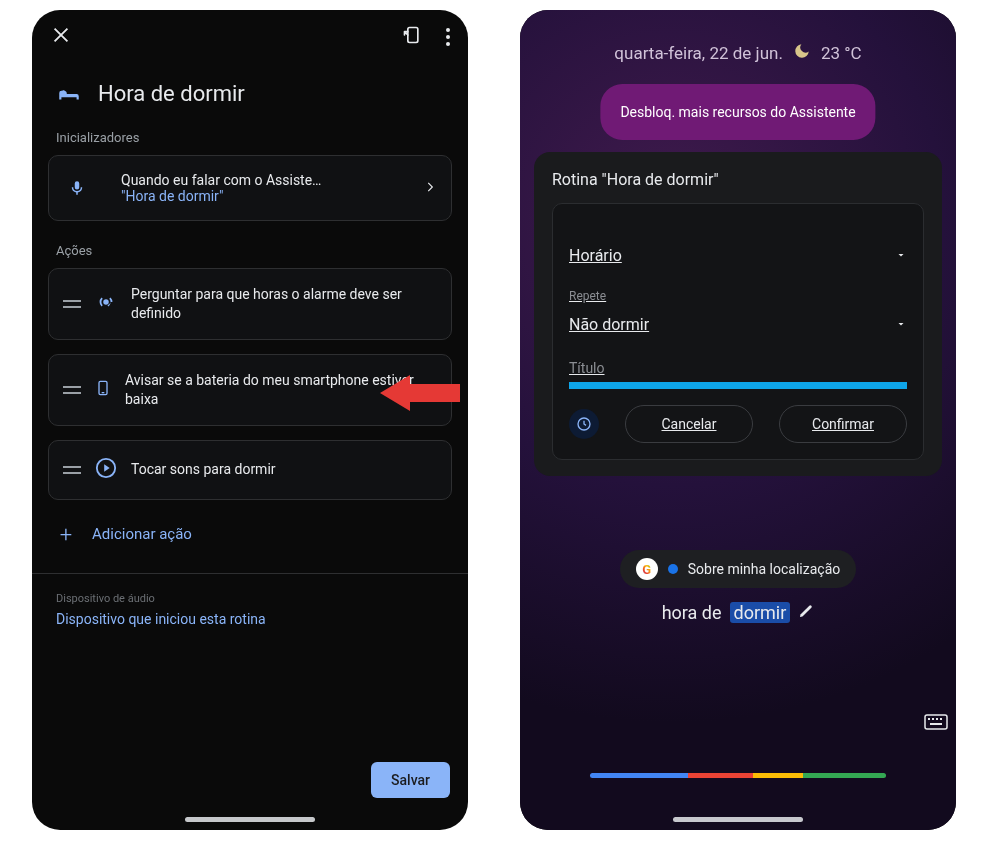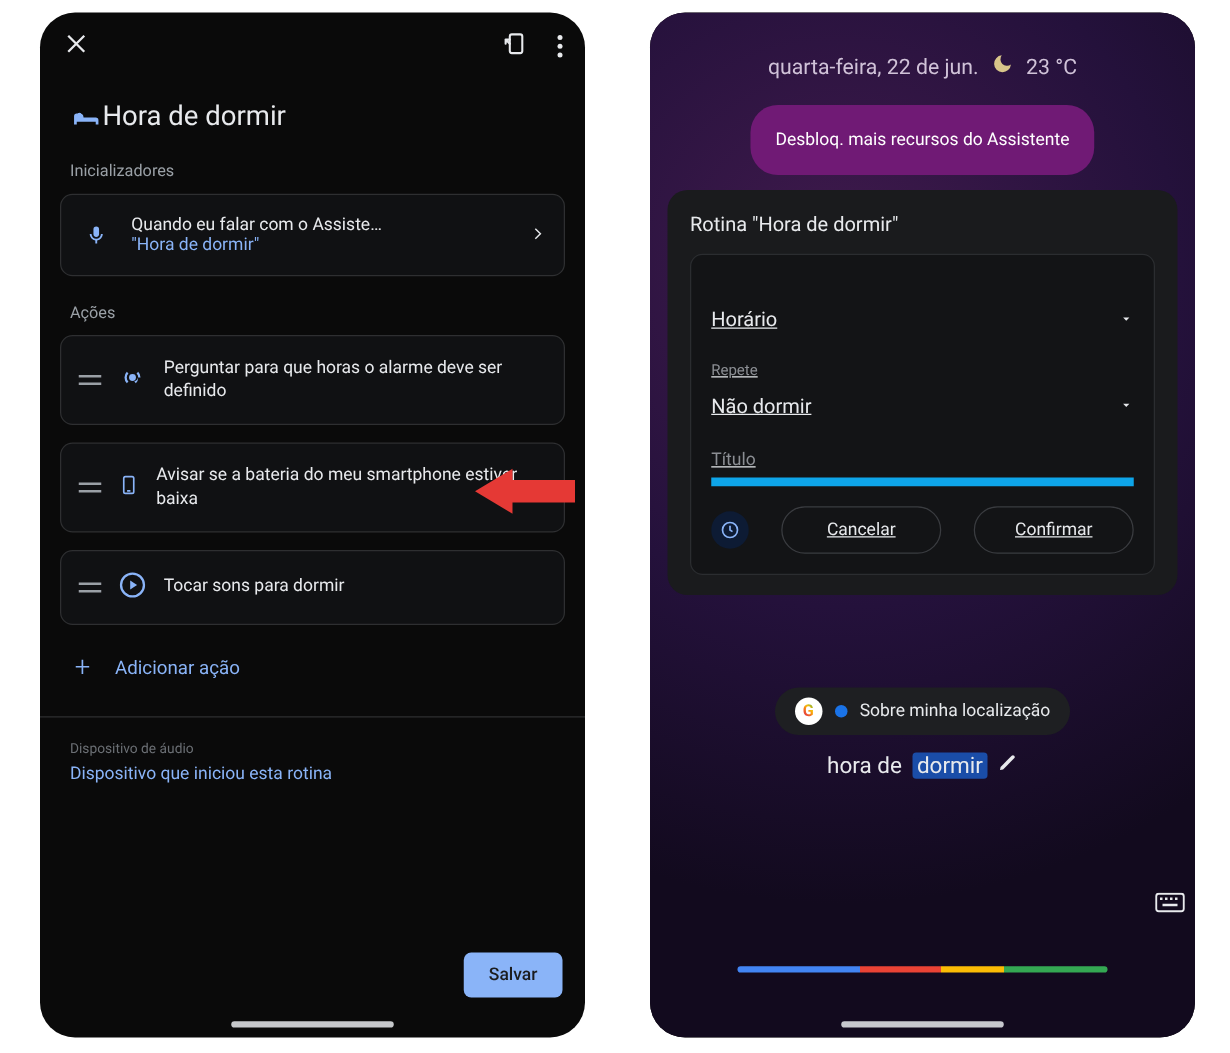--- a/index.html
+++ b/index.html
@@ -9,28 +9,28 @@
   .phone.right { left: 520px; }
 
   
   .topbar { display:flex; align-items:center; justify-content:space-between; padding:14px 18px 8px; }
   .close-icon svg { width:22px; height:22px; stroke:#e8eaed; stroke-width:2; fill:none; }
   .topbar-right { display:flex; gap:24px; align-items:center; }
   .cast-icon svg { width:20px; height:20px; stroke:#e8eaed; stroke-width:2; fill:none; }
   .dots { display:flex; flex-direction:column; gap:3px; }
   .dots span { width:4px; height:4px; border-radius:50%; background:#e8eaed; }
 
-  .routine-title { display:flex; align-items:center; gap:0; padding:22px 24px 18px; }
+  .routine-title { display:flex; align-items:center; gap:16px; padding:22px 24px 18px; }
   .bed-icon { width:26px; height:26px; color:#8ab4f8; }
   .bed-icon svg { width:26px; height:26px; fill:#8ab4f8; }
   .routine-title h1 { font-size:22px; font-weight:400; color:#e8eaed; }
 
   .section-label { font-size:13px; color:#9aa0a6; padding:6px 24px 10px; }
 
-  .card { margin:0 16px 16px; border:1px solid #2e2f31; border-radius:10px; padding:16px 14px; display:flex; align-items:center; gap:14px; background:#101113; }
+  .card { margin:0 16px 16px; border:1px solid #2e2f31; border-radius:10px; padding:16px 14px; display:flex; align-items:center; gap:30px; background:#101113; }
   .card .icon-slot { width:28px; display:flex; justify-content:center; }
   .mic-icon svg { width:18px; height:18px; fill:#8ab4f8; }
   .card .content { flex:1; min-width:0; }
   .card .line1 { font-size:14px; color:#e8eaed; white-space:nowrap; overflow:hidden; text-overflow:ellipsis; }
   .card .line2 { font-size:14px; color:#8ab4f8; white-space:nowrap; overflow:hidden; text-overflow:ellipsis; }
   .chevron svg { width:14px; height:14px; stroke:#e8eaed; stroke-width:2; fill:none; }
 
   .action-card { margin:0 16px 14px; border:1px solid #2e2f31; border-radius:10px; padding:16px 14px; display:flex; align-items:center; gap:14px; background:#101113; }
   .drag-handle { width:18px; display:flex; flex-direction:column; gap:4px; }
   .drag-handle span { height:2px; background:#9aa0a6; }

